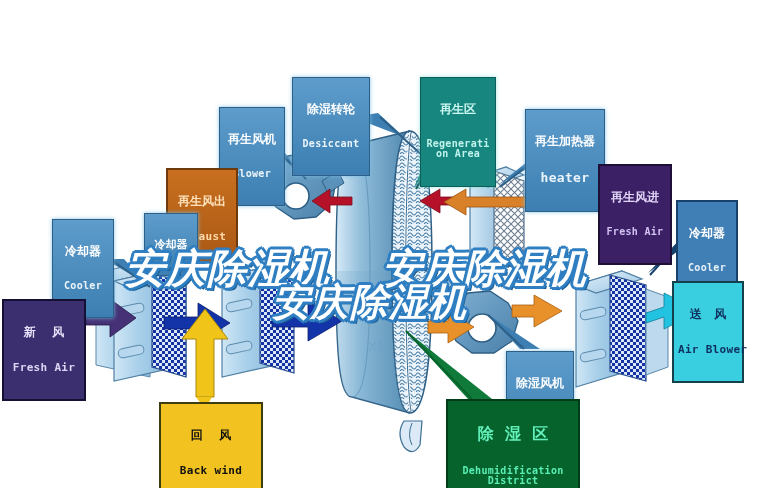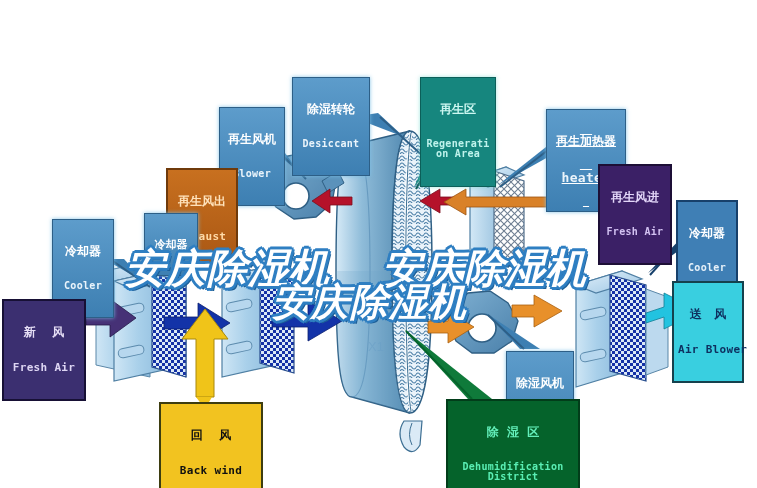--- a/index.html
+++ b/index.html
@@ -355,21 +355,21 @@
     <span class="cn" style="font-size:12px">再生风机</span>
     <span class="en" style="font-size:10px">Blower</span>
   </div>
 
   <div class="lbl t-teal" style="left:420px;top:56px;width:76px;font-size:11px;">
     <span class="cn" style="font-size:12px">再生区</span>
     <span class="en" style="font-size:10px">Regenerati
 on Area</span>
   </div>
 
-  <div class="lbl t-blue" style="left:546px;top:88px;width:80px;font-size:11px;text-decoration:underline;">
+  <div class="lbl t-blue" style="left:525px;top:88px;width:80px;font-size:11px;">
     <span class="cn" style="font-size:12px">再生加热器</span>
     <span class="en" style="font-size:13px">heater</span>
   </div>
 
   <div class="lbl t-orange" style="left:166px;top:147px;width:72px;font-size:11px;">
     <span class="cn" style="font-size:12px">再生风出</span>
     <span class="en" style="font-size:11px">Exhaust</span>
   </div>
 
   <div class="lbl t-purple" style="left:598px;top:143px;width:74px;font-size:11px;">
@@ -400,21 +400,21 @@
     <span class="cn" style="font-size:12px">回    风</span>
     <span class="en" style="font-size:11px">Back wind</span>
   </div>
 
   <div class="lbl t-blue" style="left:506px;top:330px;width:68px;font-size:11px;">
     <span class="cn" style="font-size:12px">除湿风机</span>
     <span class="en" style="font-size:10px">Blower</span>
   </div>
 
   <div class="lbl t-green" style="left:446px;top:378px;width:134px;font-size:11px;">
-    <span class="cn" style="font-size:12px">除  湿  区</span>
+    <span class="cn" style="font-size:16px">除  湿  区</span>
     <span class="en" style="font-size:10px">Dehumidification
 District</span>
   </div>
 
   <div class="lbl t-cyan" style="left:672px;top:260px;width:72px;font-size:11px;">
     <span class="cn" style="font-size:12px">送   风</span>
     <span class="en" style="font-size:11px">Air Blower</span>
   </div>
 
   <div class="wm" style="left:125px;top:220px;font-size:40px;">安庆除湿机</div>

